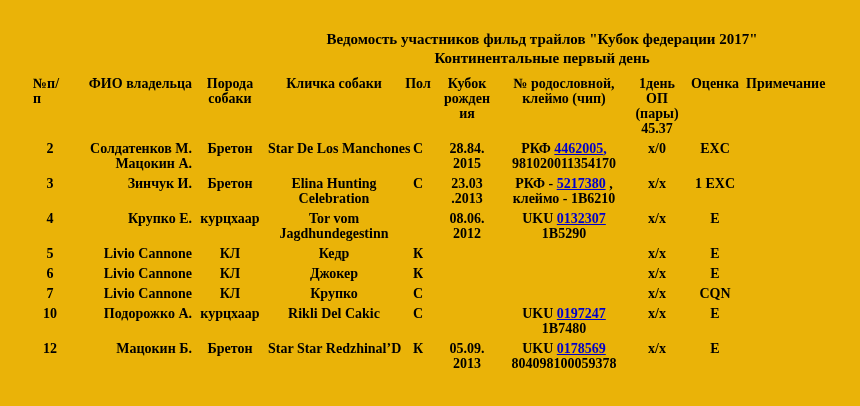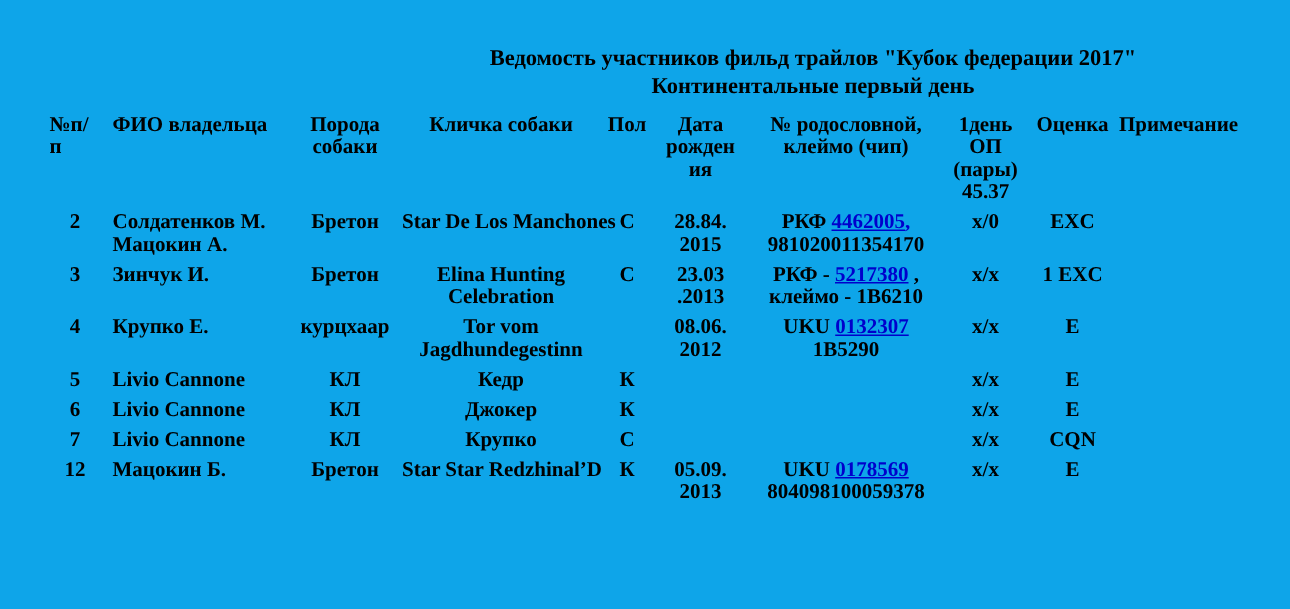--- a/index.html
+++ b/index.html
@@ -1,20 +1,20 @@
 <!DOCTYPE html>
 <html><head>
 <meta charset="utf-8">
 <style>
   html, body { margin: 0; padding: 0; background: #ffffff; }
   .page {
     position: relative;
     width: 860px;
     height: 406px;
-    background: #0ea5e9;
+    background: #eab308;
     color: #000000;
     font-family: "Liberation Serif", serif;
     font-weight: bold;
     overflow: hidden;
   }
   .title-block {
     padding-top: 30px;
     margin-left: 222px;
     width: 640px;
     text-align: center;
@@ -31,21 +31,21 @@
   th, td {
     padding: 2px 0 3px;
     vertical-align: top;
     font-weight: bold;
     line-height: 15px;
     overflow: visible;
   }
   .al { text-align: left; }
   .ac { text-align: center; }
   .pl3 { padding-left: 3px; }
-  .pl5 { padding-left: 5px; }
+  .pl5 { padding-left: 5px; text-align: right; }
   .cl { line-height: 15px; white-space: nowrap; }
   a.ped-link { cursor: pointer; }
 </style>
 <style>.ped-link,.link-color{color:#0000cc;}</style></head>
 <body>
 
 <div class="page">
 
   <div class="title-block">
     <div>Ведомость участников фильд трайлов "Кубок федерации 2017"</div>
@@ -78,21 +78,21 @@
             <div class="cl">Порода</div>
             <div class="cl">собаки</div>
           </th>
         <th class="ac">
             <div class="cl">Кличка собаки</div>
           </th>
         <th class="ac">
             <div class="cl">Пол</div>
           </th>
         <th class="ac">
-            <div class="cl">Дата</div>
+            <div class="cl">Кубок</div>
             <div class="cl">рожден</div>
             <div class="cl">ия</div>
           </th>
         <th class="ac">
             <div class="cl">№ родословной,</div>
             <div class="cl">клеймо (чип)</div>
           </th>
         <th class="ac">
             <div class="cl">1день</div>
             <div class="cl">ОП</div>
@@ -219,20 +219,39 @@
             <div class="cl">Крупко</div>
           </td>
       <td class="ac c-sex">С</td>
       <td class="ac c-birth"></td>
       <td class="ac c-pedigree"></td>
       <td class="ac c-day1">х/х</td>
       <td class="ac c-score">CQN</td>
       <td class="al c-note"></td>
     </tr>
         <tr>
+      <td class="ac c-num">10</td>
+      <td class="al pl5 c-owner">
+            <div class="cl">Подорожко А.</div>
+          </td>
+      <td class="ac c-breed">курцхаар</td>
+      <td class="ac c-dog">
+            <div class="cl">Rikli Del Cakic</div>
+          </td>
+      <td class="ac c-sex">С</td>
+      <td class="ac c-birth"></td>
+      <td class="ac c-pedigree">
+            <div class="cl"><span>UKU </span><a class="ped-link" href="#">0197247</a><span></span></div>
+            <div class="cl">1В7480</div>
+          </td>
+      <td class="ac c-day1">х/х</td>
+      <td class="ac c-score">Е</td>
+      <td class="al c-note"></td>
+    </tr>
+        <tr>
       <td class="ac c-num">12</td>
       <td class="al pl5 c-owner">
             <div class="cl">Мацокин Б.</div>
           </td>
       <td class="ac c-breed">Бретон</td>
       <td class="ac c-dog">
             <div class="cl">Star Star Redzhinal’D</div>
           </td>
       <td class="ac c-sex">К</td>
       <td class="ac c-birth">

